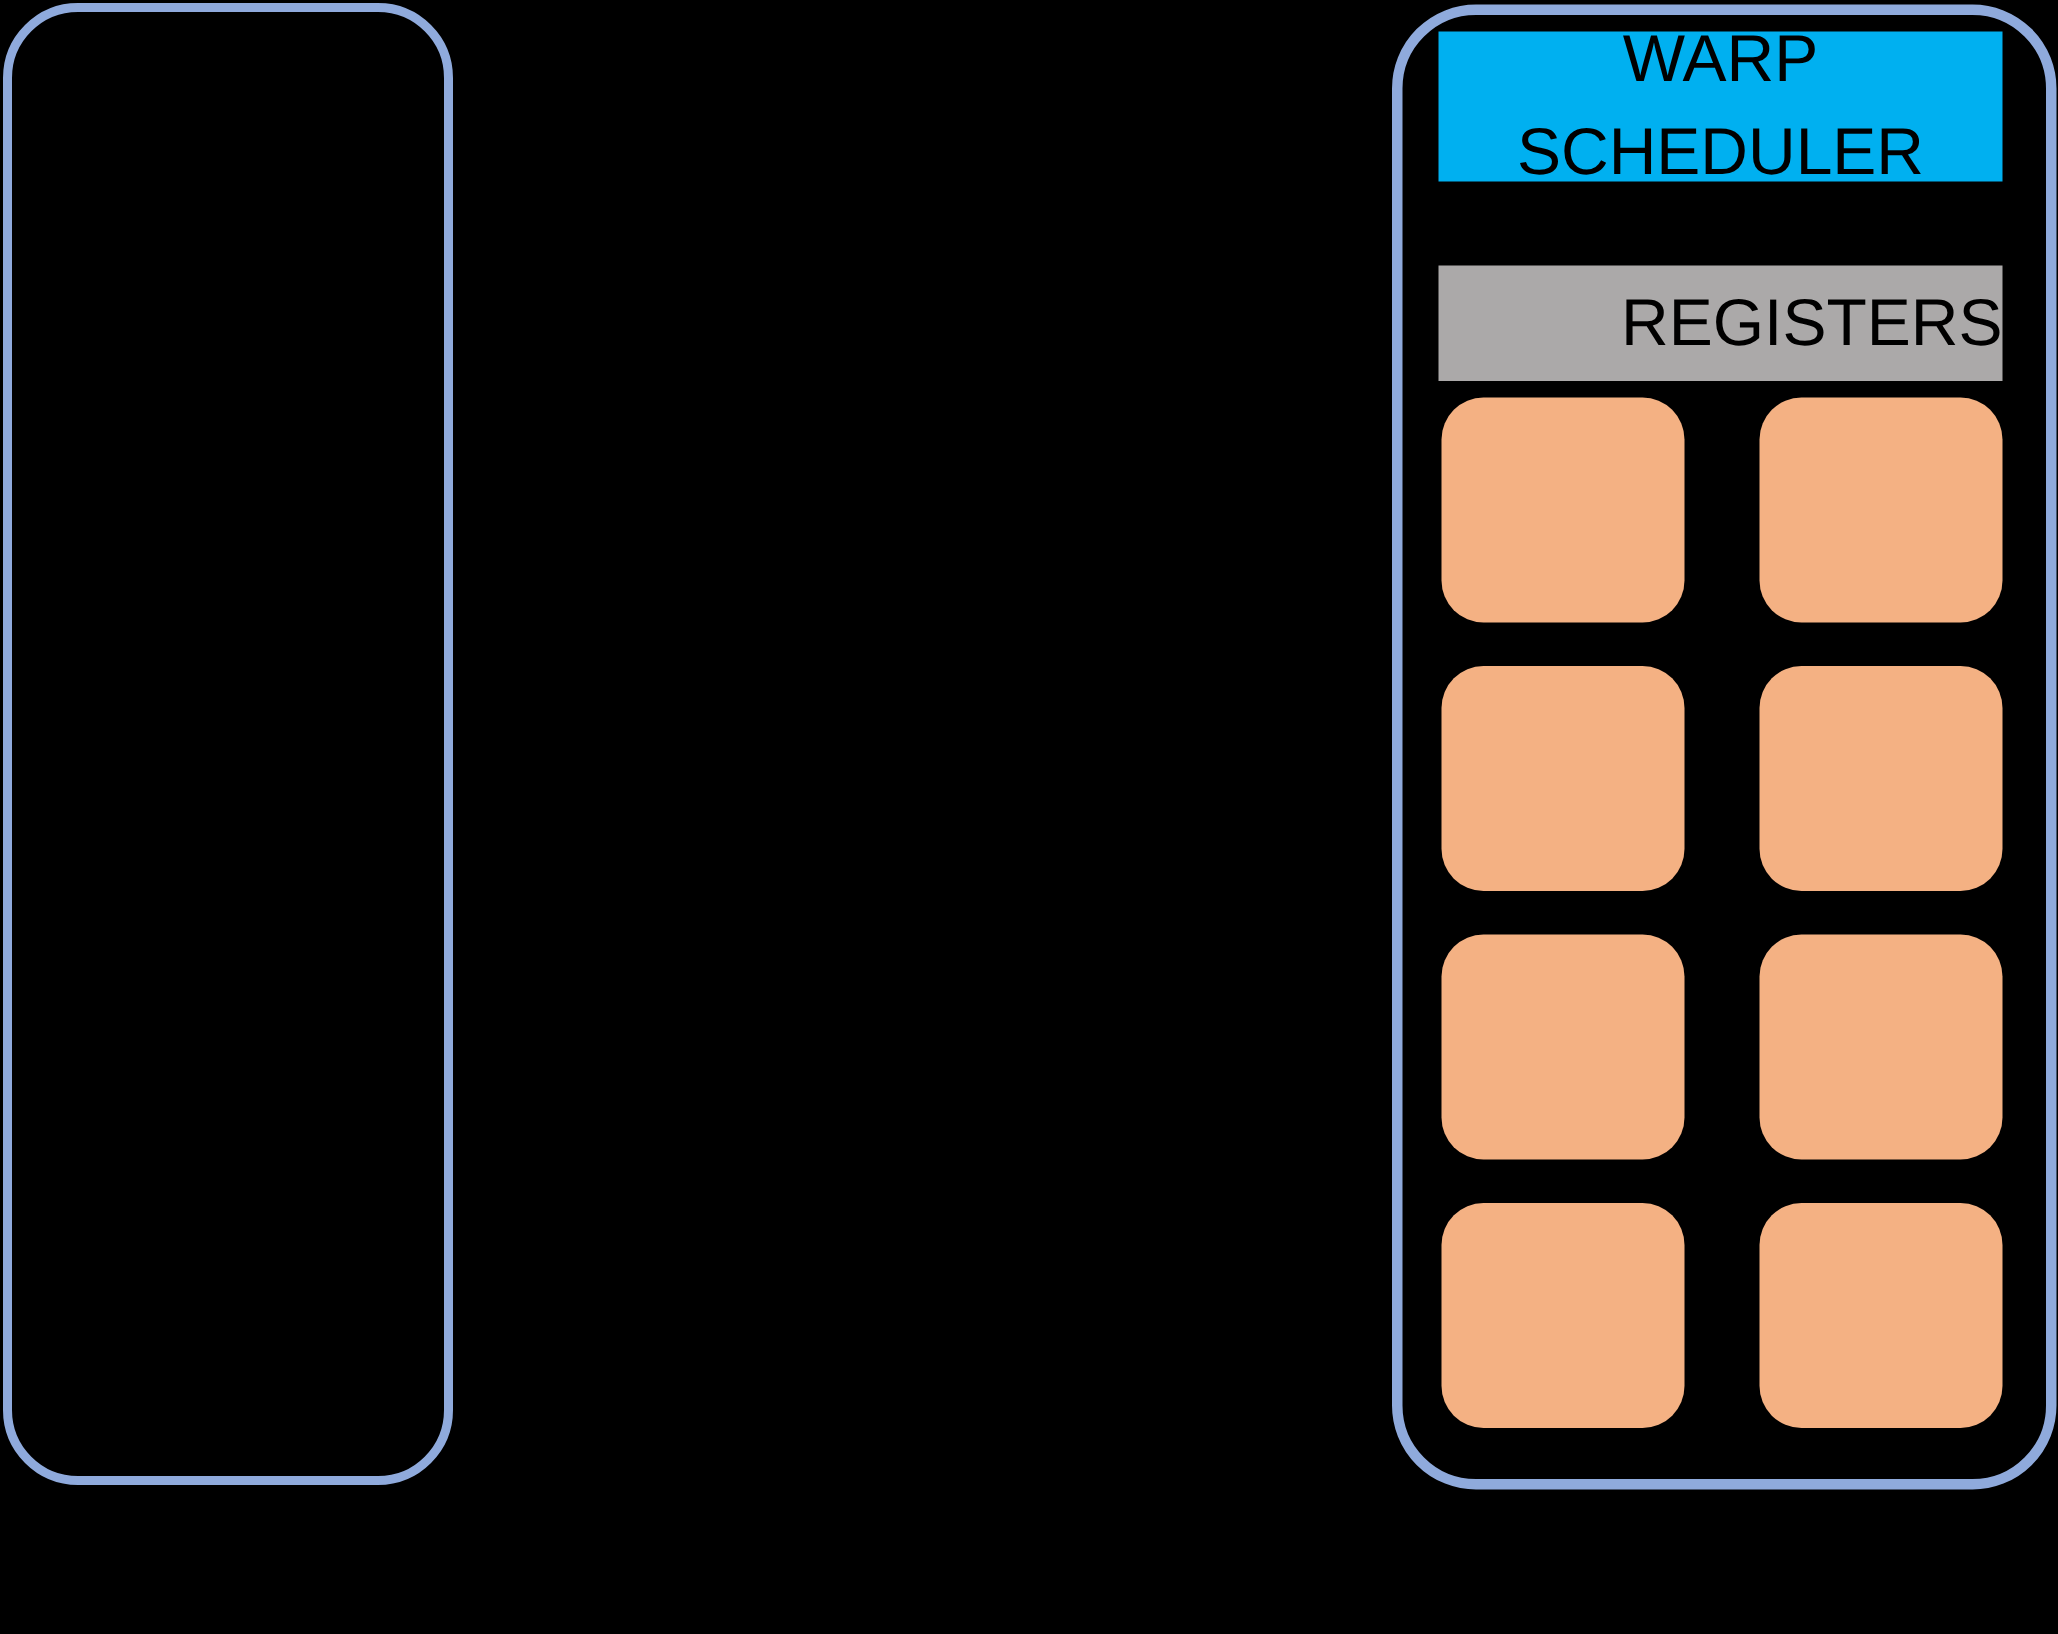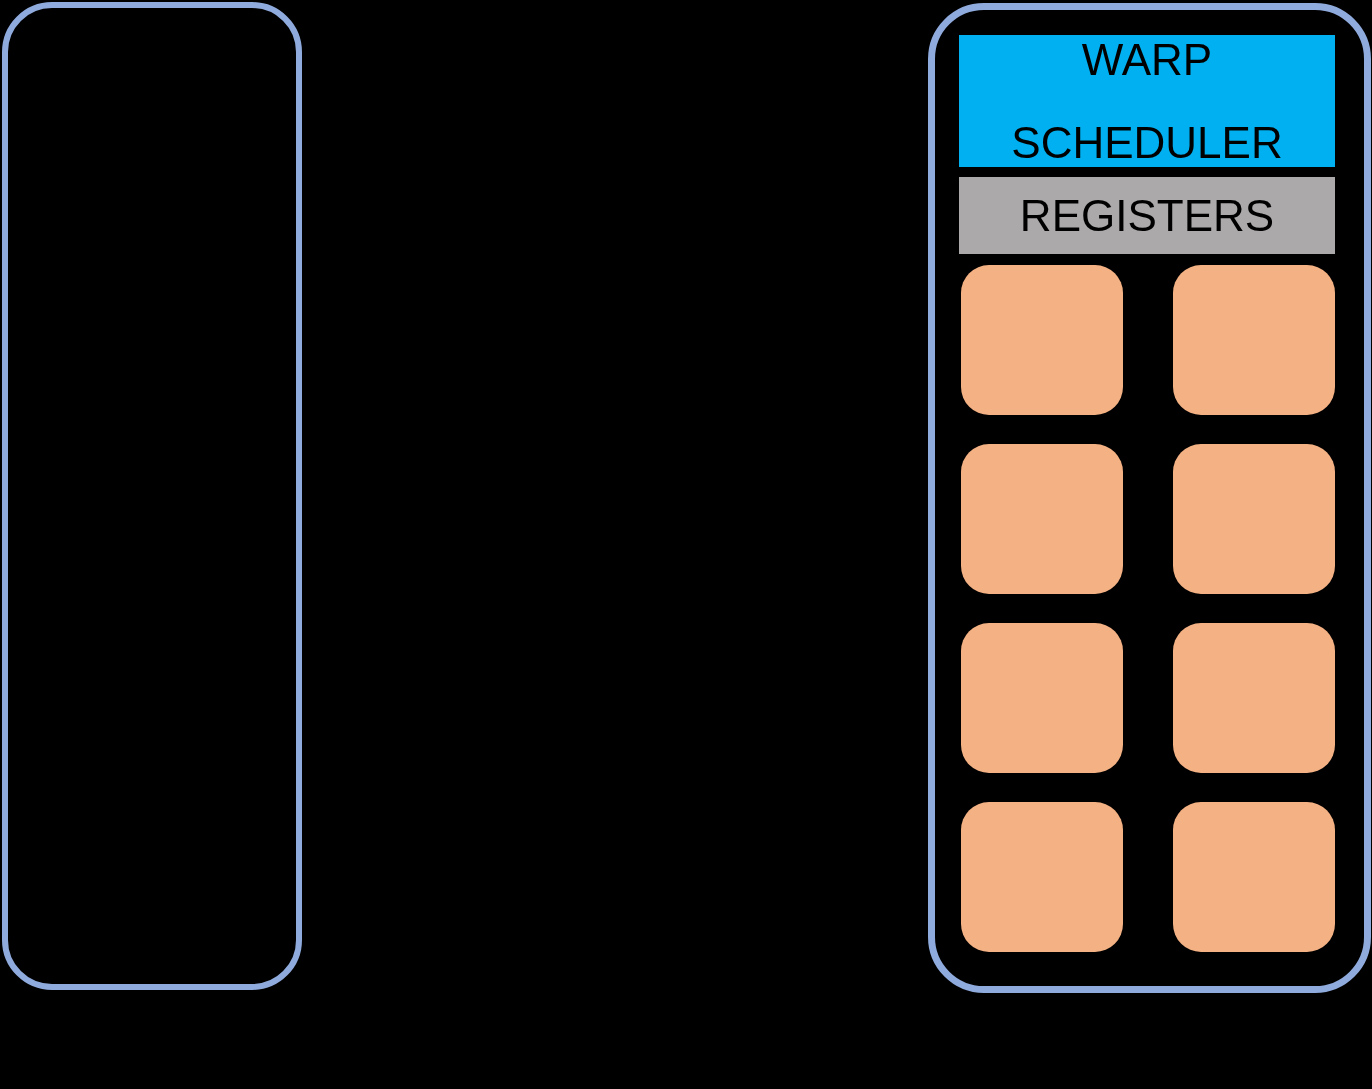--- a/index.html
+++ b/index.html
@@ -38,41 +38,40 @@
     border: 7px solid #8FAADC;
     border-radius: 56px;
     background: transparent;
   }
 
   
   #warp-scheduler {
     left: 959px;
     top: 21px;
     width: 376px;
-    height: 132px;
+    height: 100px;
     display: flex;
     align-items: center;
     justify-content: center;
     text-align: center;
     font-size: 44px;
-    line-height: 83px;
+    line-height: 62px;
     font-weight: 400;
-    margin-top: 14px;
   }
   #warp-scheduler span { display: block; width: 100%; }
 
   
   #registers {
     left: 959px;
     top: 177px;
     width: 376px;
     height: 77px;
     display: flex;
     align-items: center;
-    justify-content: center;
+    justify-content: flex-end;
     text-align: center;
     font-size: 44px;
     font-weight: 400;
   }
 
   
   #cores-grid {
     left: 961px;
     top: 265px;
     display: grid;

